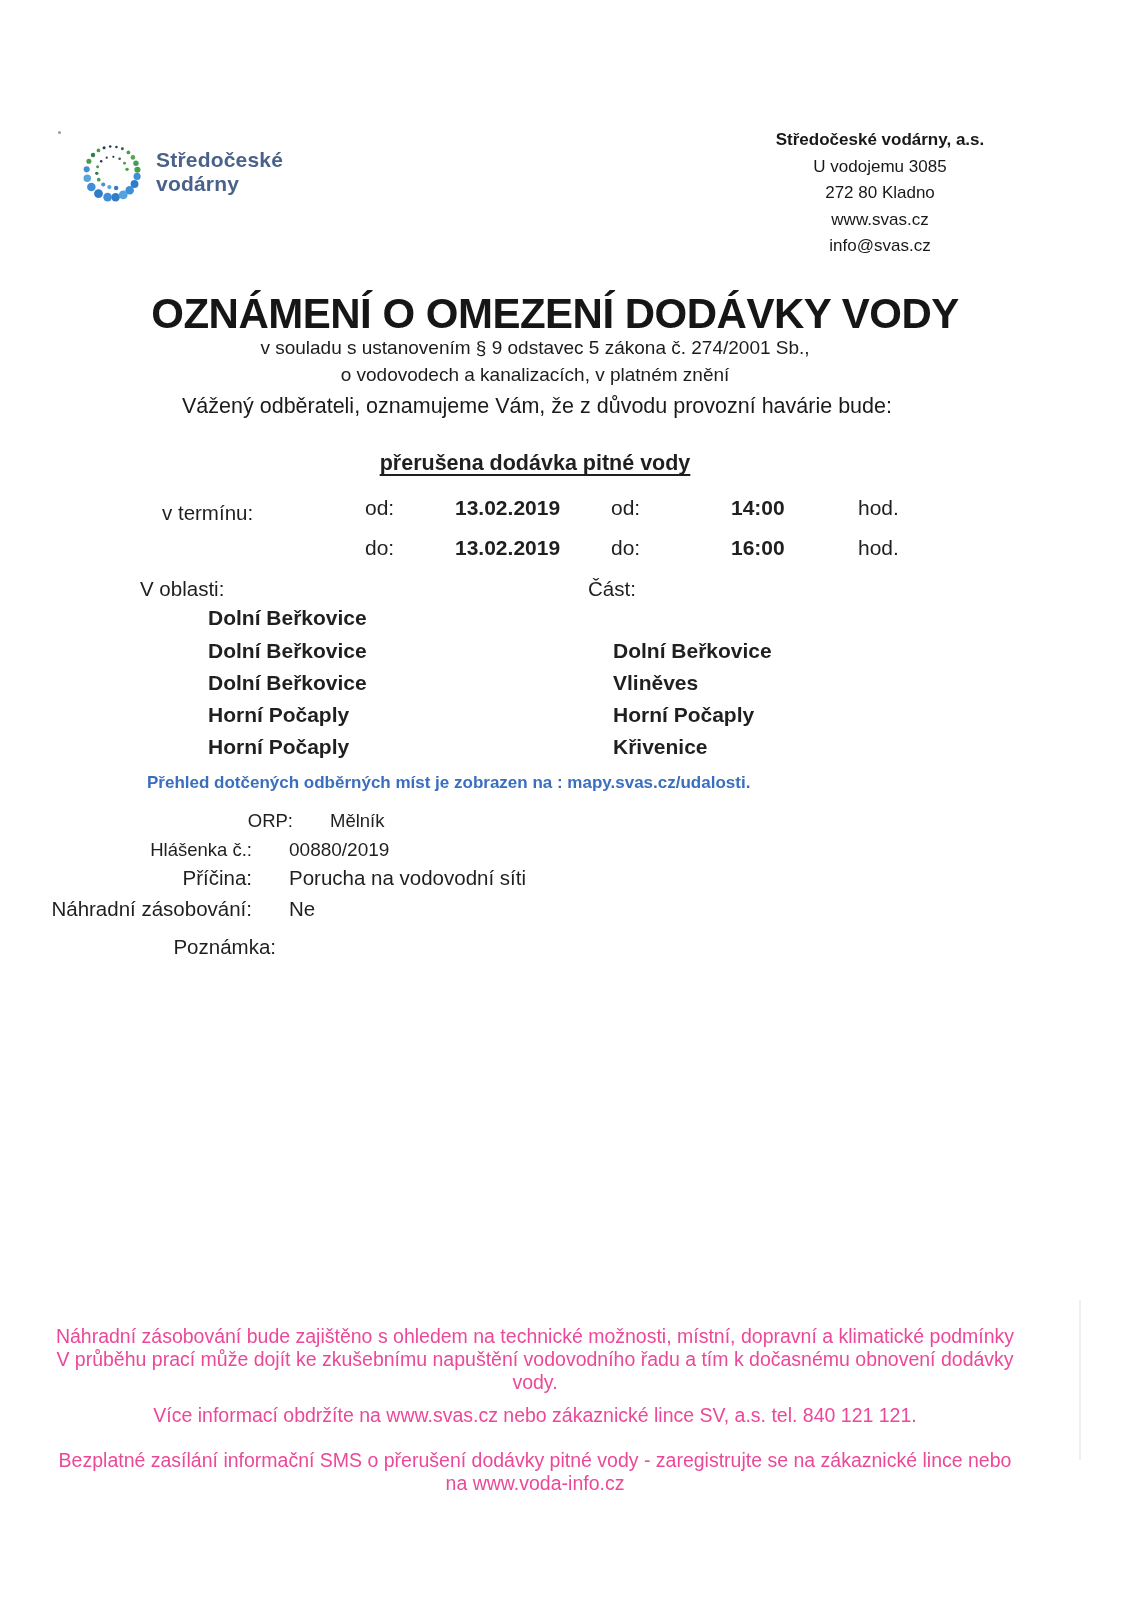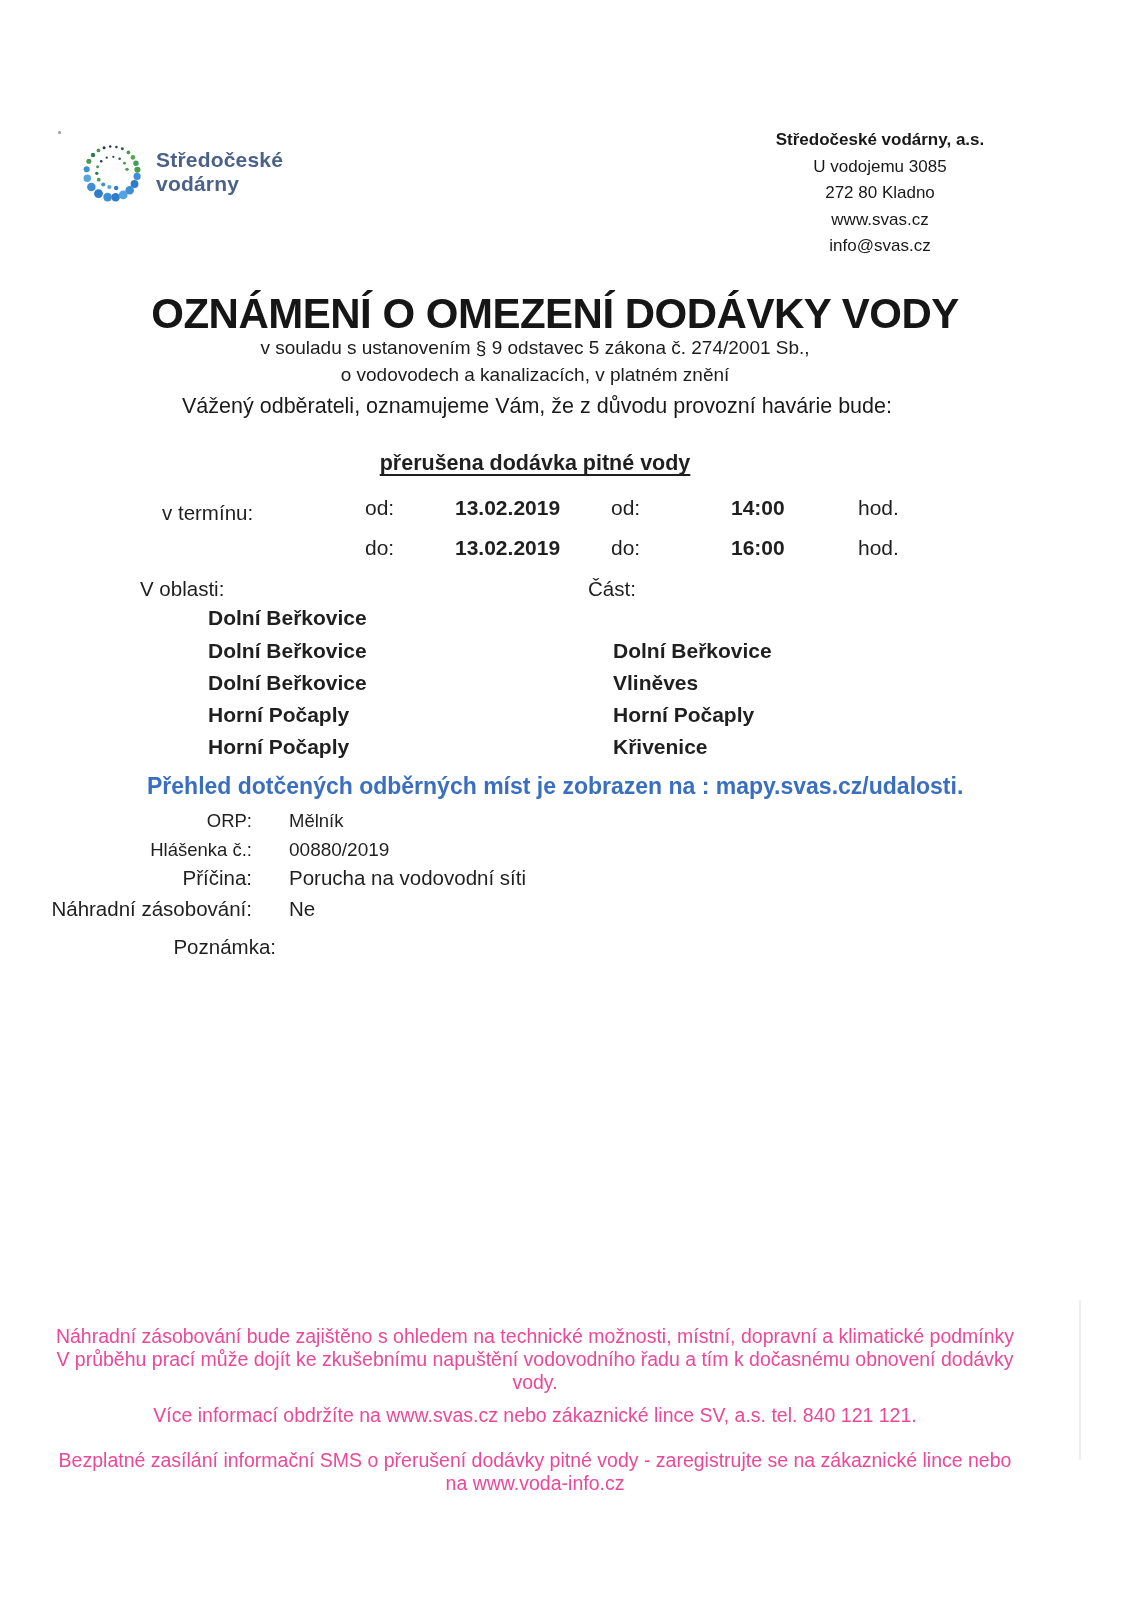--- a/index.html
+++ b/index.html
@@ -45,25 +45,25 @@
   .c-time {left:731px; font-weight:bold;}
   .c-unit {left:858px;}
   
   .area-label {position:absolute; left:140px; top:577px; font-size:20.5px;}
   .part-label {position:absolute; left:588px; top:577px; font-size:20.5px;}
   .arow {position:absolute; font-size:21px; font-weight:bold; white-space:nowrap;}
   .a-left {left:208px;}
   .a-right {left:613px;}
   .ay0 {top:606px;} .ay1 {top:639px;} .ay2 {top:671px;} .ay3 {top:703px;} .ay4 {top:735px;}
   
-  .map-notice {position:absolute; left:147px; top:773px; font-size:23px; font-weight:bold; color:#3a6fc0; white-space:nowrap;}
+  .map-notice {position:absolute; left:147px; top:773px; font-size:17px; font-weight:bold; color:#3a6fc0; white-space:nowrap;}
   
   .dlabel {position:absolute; left:0; width:252px; text-align:right; white-space:nowrap;}
   .dvalue {position:absolute; left:289px; white-space:nowrap;}
-  .dy0 {top:810px;} .dy1 {top:839px;} .dy2 {top:866px;} .dy3 {top:897px;} .dy4 {top:935px;padding-left:24px;}
+  .dy0 {top:810px;padding-left:41px;} .dy1 {top:839px;} .dy2 {top:866px;} .dy3 {top:897px;} .dy4 {top:935px;padding-left:24px;}
   .dsmall {font-size:18.5px;}
   .dmed {font-size:19px;}
   .dbig {font-size:20.5px;}
   
   .fline {position:absolute; left:0; width:1070px; text-align:center; font-size:19.5px; color:#ec4899;}
   .fy0 {top:1325px;} .fy1 {top:1348px;} .fy2 {top:1371px;}
   .fy3 {top:1404px;}
   .fy4 {top:1449px;} .fy5 {top:1472px;}
   .fy6 {top:1509px;}
   

